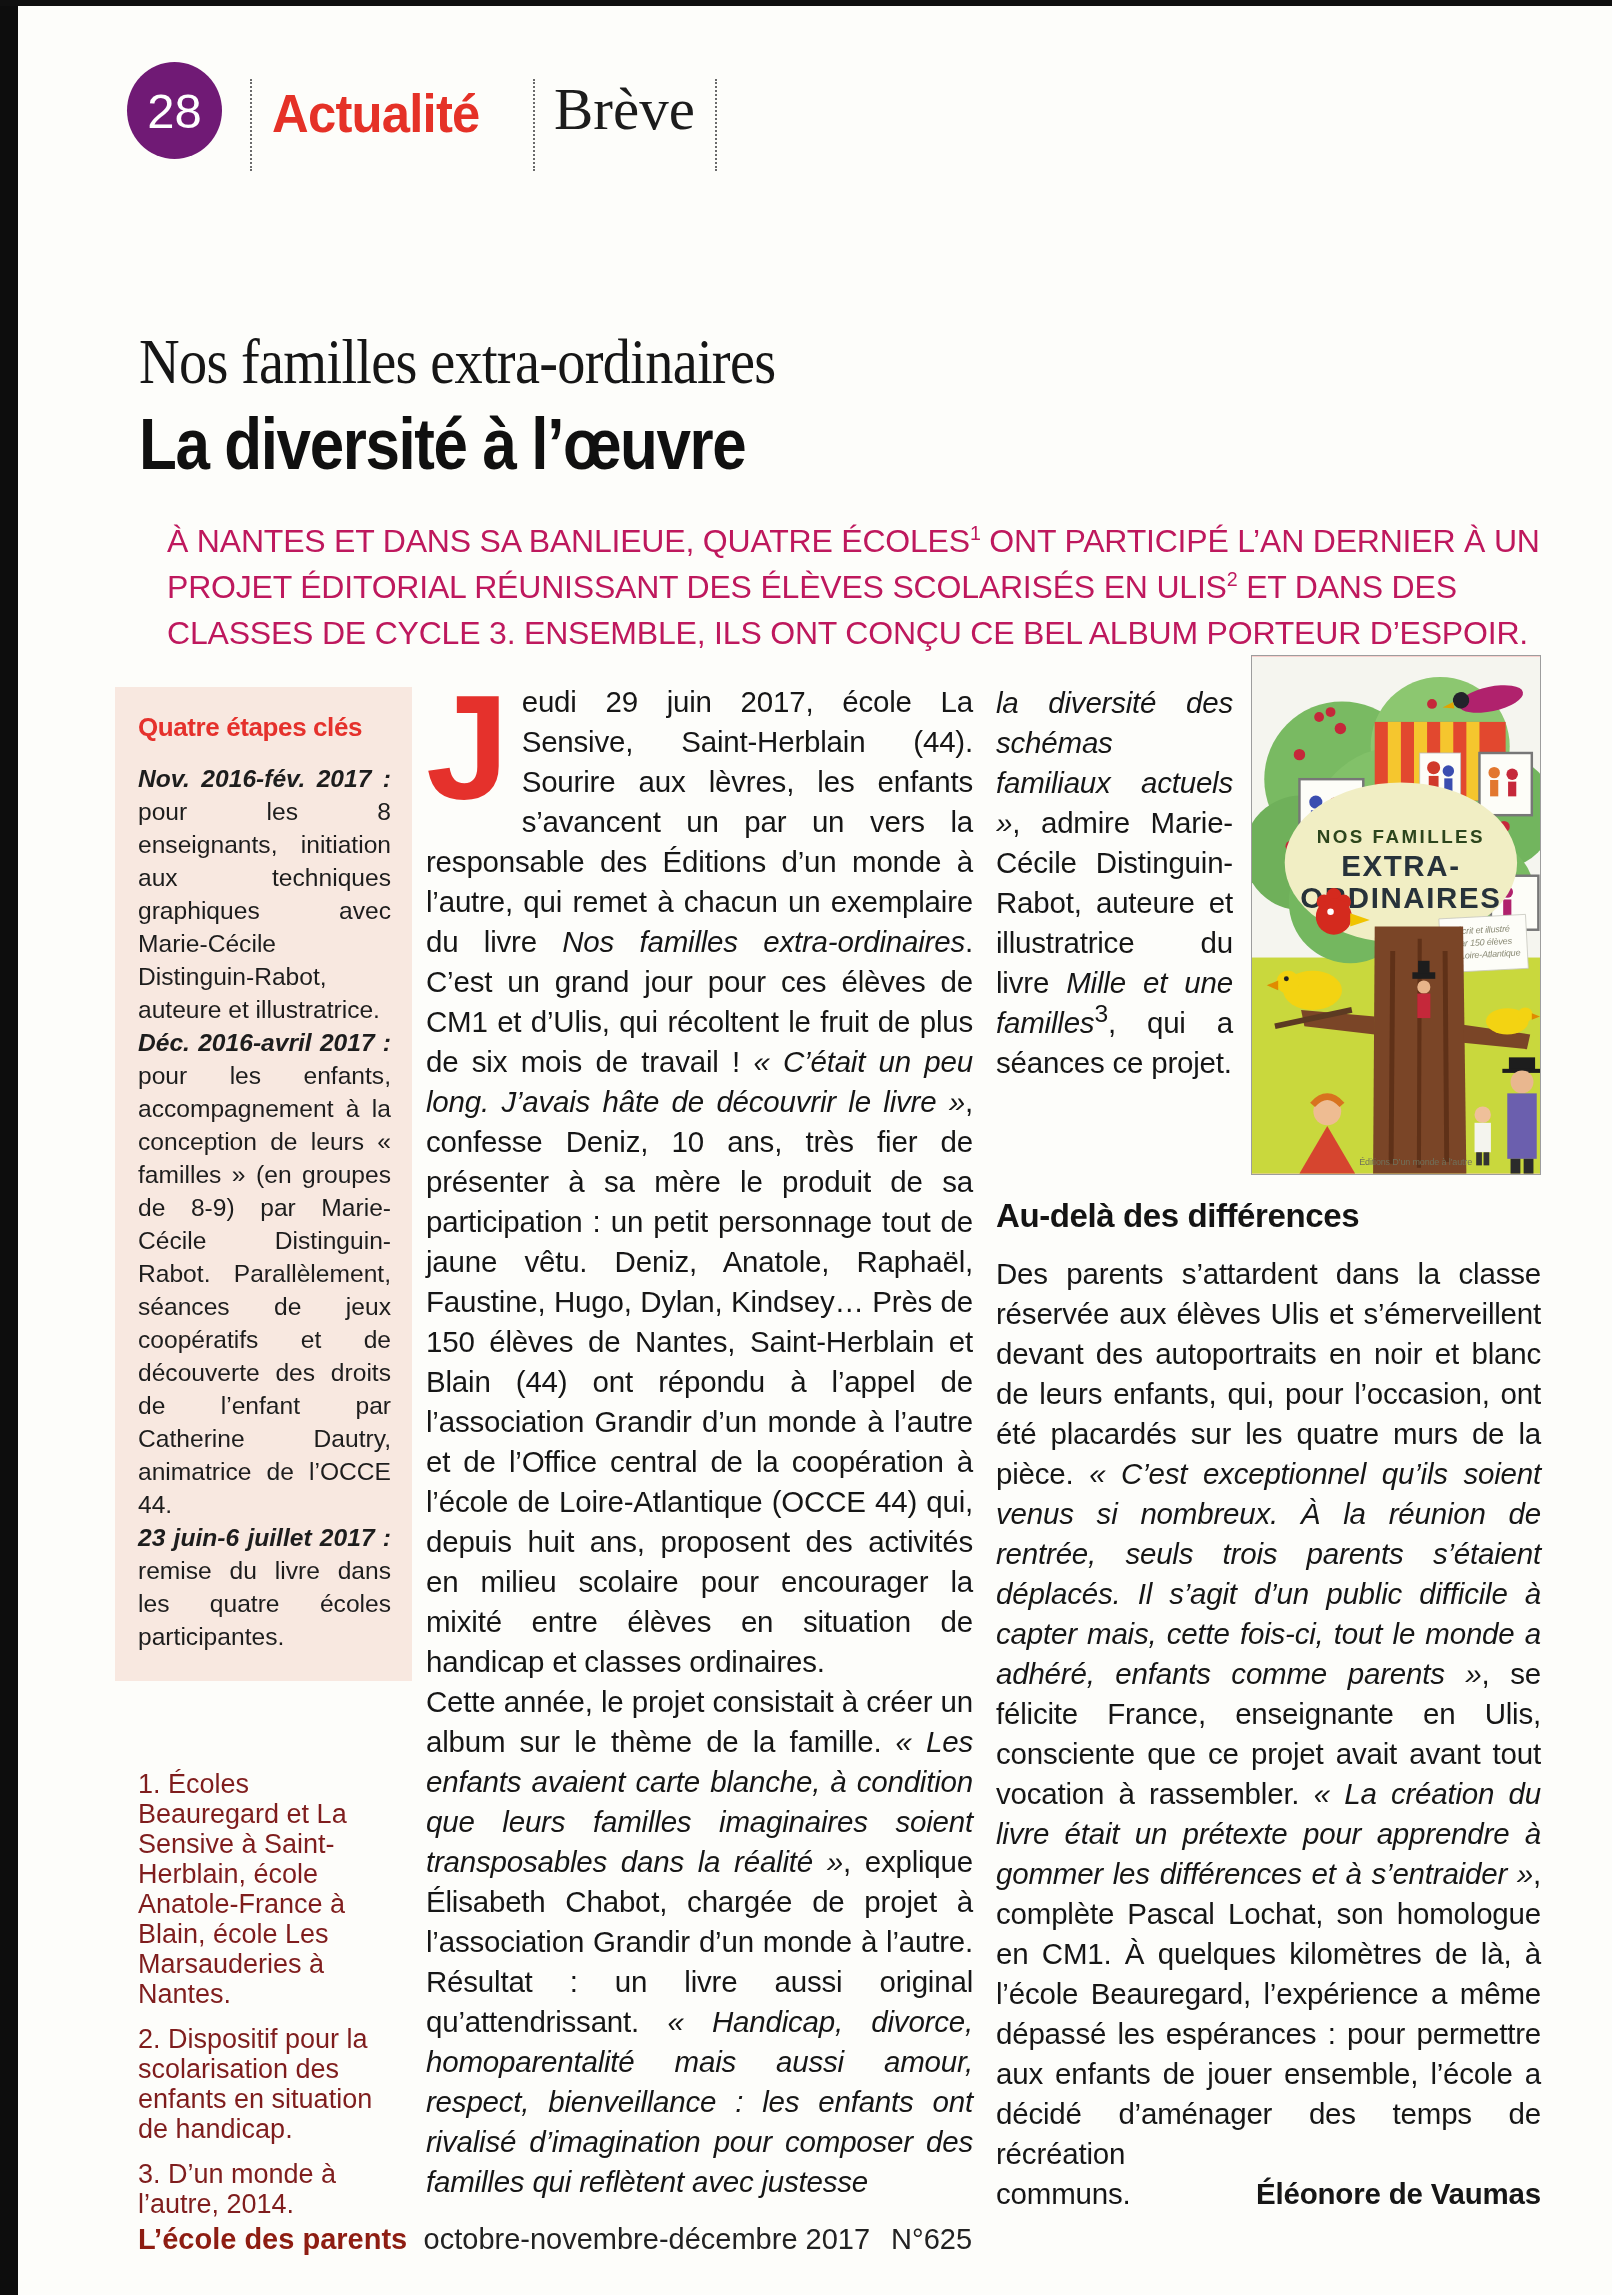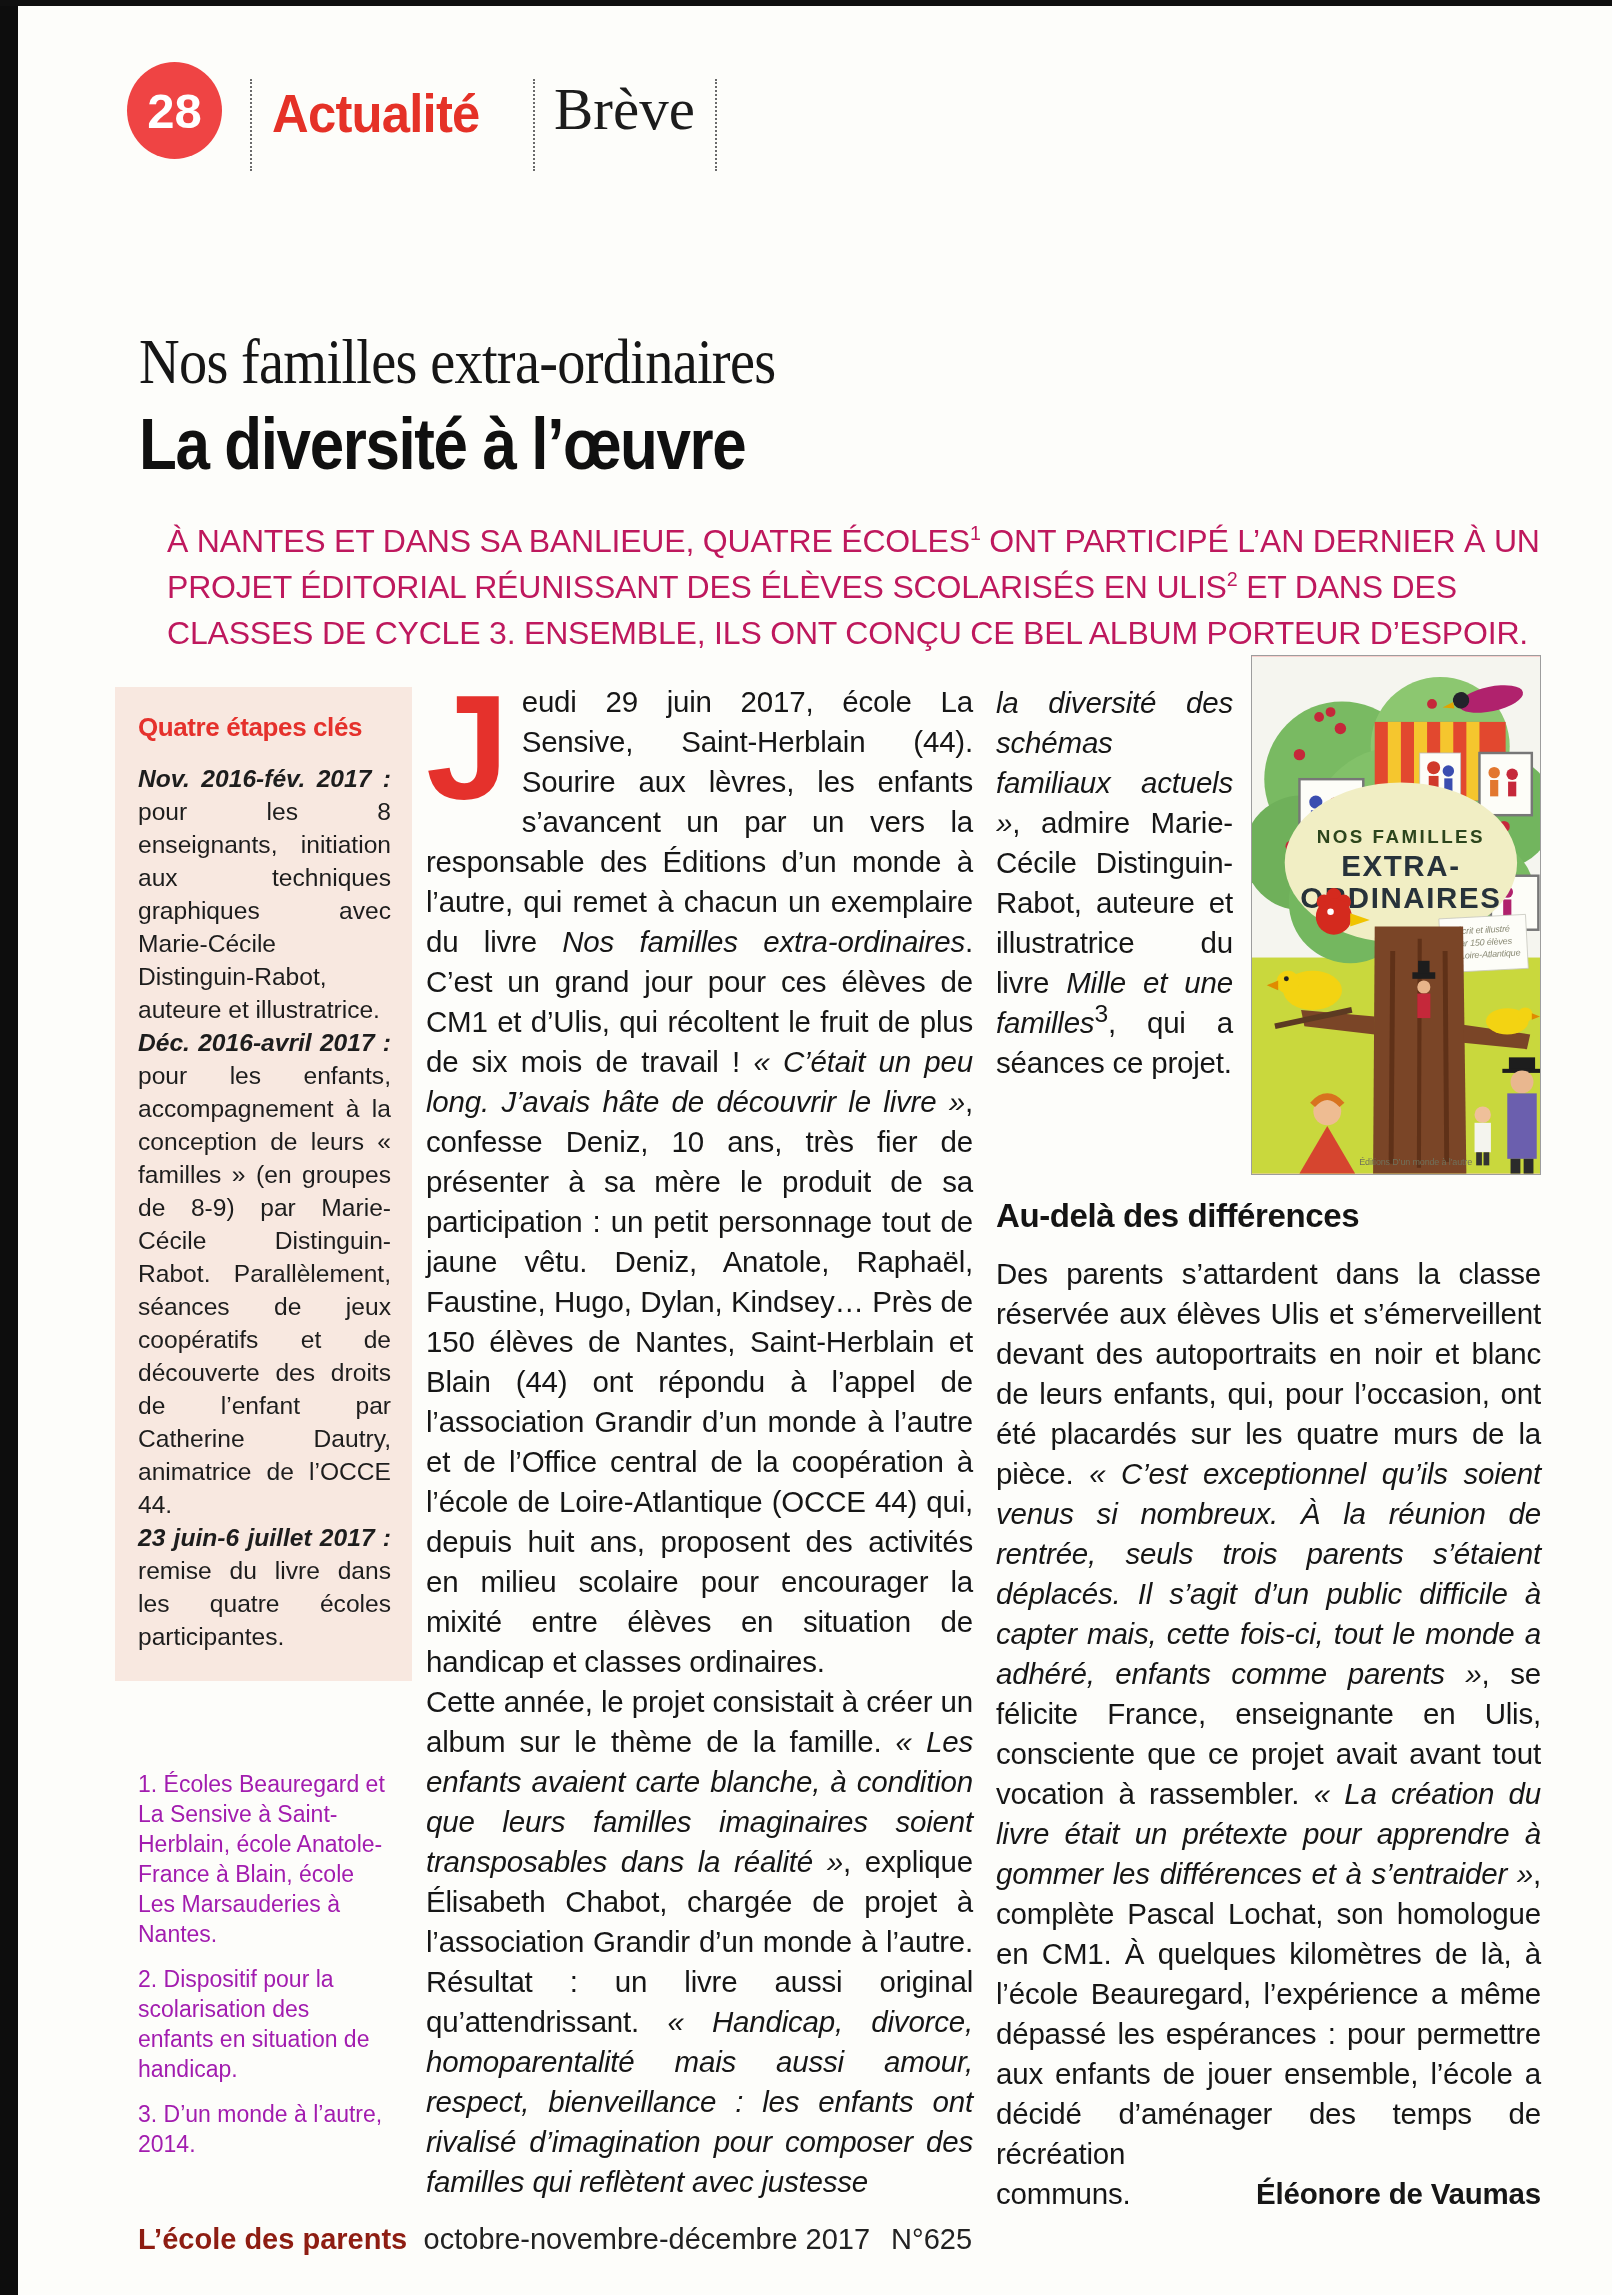--- a/index.html
+++ b/index.html
@@ -7,22 +7,22 @@
     width:1613px;height:2295px;position:relative;background:#fdfdfa;
     font-family:"Liberation Sans", sans-serif;color:#1a1a1a;
     -webkit-font-smoothing:antialiased;overflow:hidden;
   }
   .scan-edge-left{position:absolute;left:0;top:0;width:18px;height:2295px;background:#0d0d0d;}
   .scan-edge-top{position:absolute;left:0;top:0;width:1613px;height:5.7px;background:#101010;}
 
   
   .page-badge{
     position:absolute;left:127px;top:62px;width:95px;height:97px;border-radius:50%;
-    background:#ef4444;color:#fff;display:flex;align-items:center;justify-content:center;
-    font-size:49px;font-weight:bold;
+    background:#701a75;color:#fff;display:flex;align-items:center;justify-content:center;
+    font-size:49px;font-weight:normal;
   }
   .vrule{position:absolute;width:0;border-left:2.5px dotted #6a6a6a;height:92px;top:79px;}
   .vrule.r1{left:250px;}
   .vrule.r2{left:533px;}
   .vrule.r3{left:715px;}
   .section-label{
     position:absolute;left:272px;top:82px;font-size:54px;font-weight:bold;
     color:#e53127;letter-spacing:-0.8px;transform:scaleX(.94);transform-origin:left top;
   }
   .subsection-label{
@@ -49,21 +49,21 @@
   
   .sidebar{
     position:absolute;left:115px;top:687px;width:297px;min-height:967px;
     background:#f8e8e0;box-sizing:border-box;padding:24.6px 21px 28px 23px;
   }
   .sidebar-title{color:#e5312c;font-size:26px;font-weight:bold;margin:0 0 19.7px 0;letter-spacing:-0.4px;}
   .sidebar p{margin:0;font-size:24.6px;line-height:33px;text-align:justify;color:#1d1d1d;}
   .step-date{font-weight:bold;font-style:italic;}
 
   
-  .footnotes{position:absolute;left:138px;top:1769px;width:251px;font-size:23px;line-height:30px;color:#a21caf;}
+  .footnotes{position:absolute;left:138px;top:1769px;width:251px;font-size:27px;line-height:30px;color:#7f1d1d;}
   .footnotes p{margin:0 0 14.8px 0;}
 
   
   .colbody{font-size:29.5px;line-height:40px;text-align:justify;color:#161616;letter-spacing:-0.2px;}
   .col-middle{position:absolute;left:426px;top:682px;width:547px;}
   .col-right{position:absolute;left:996px;top:683px;width:545px;}
   .colbody p{margin:0;}
   .it{font-style:italic;}
   .dropcap{
     float:left;color:#e5312c;font-weight:bold;font-size:149px;line-height:121px;

